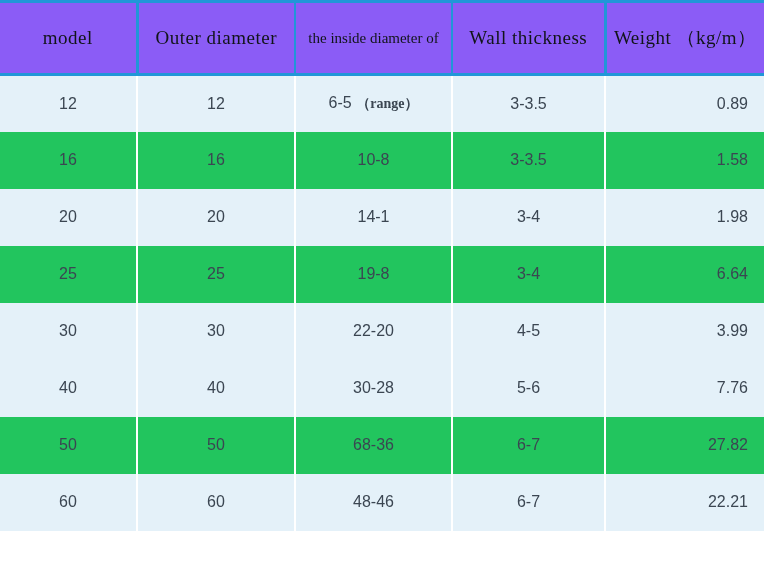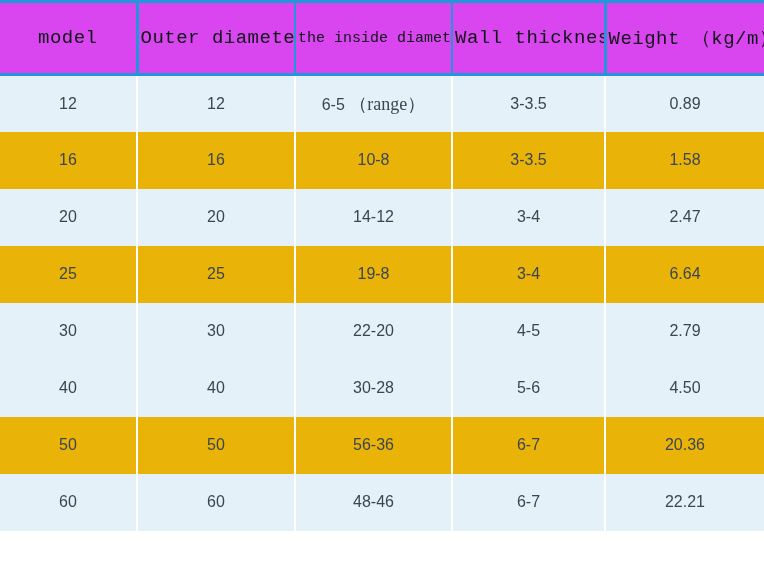--- a/index.html
+++ b/index.html
@@ -23,26 +23,26 @@
   
   col.c0 { width: 137px; }
   col.c1 { width: 158px; }
   col.c2 { width: 157px; }
   col.c3 { width: 153px; }
   col.c4 { width: 159px; }
 
   
   thead tr { height: 73px; }
   thead th {
-    background: #d946ef;
+    background: #8b5cf6;
     color: #111418;
     font-weight: normal;
     text-align: center;
     vertical-align: middle;
-    font-family: Liberation Mono, monospace;
+    font-family: Liberation Serif, serif;
     font-size: 19px;
     letter-spacing: 0.5px;
     border-top: 3px solid #2196d8;
     border-bottom: 3px solid #2196d8;
     border-left: 2px solid #2196d8;
     border-right: 2px solid #2196d8;
     padding: 0 2px;
     white-space: nowrap;
     overflow: hidden;
   }
@@ -67,28 +67,29 @@
     font-family: "Liberation Sans", sans-serif;
     font-size: 16px;
     color: #3b4652;
     border-left: 2px solid #ffffff;
     border-right: 2px solid #ffffff;
     padding: 0 16px;
     white-space: nowrap;
     overflow: hidden;
   }
   tbody td.edge-l { border-left: none; }
-  tbody td.edge-r { border-right: none; }
+  tbody td.edge-r { border-right: none; text-align: right; }
 
   tbody tr.tint td { background: #e4f1f9; }
-  tbody tr.plain td { background: #eab308; }
+  tbody tr.plain td { background: #22c55e; }
 
   .note {
     font-family: "Liberation Serif", "DejaVu Serif", serif;
-    font-size: 18px;
+    font-size: 14px;
+    font-weight: bold;
   }
 </style>
 </head>
 <body>
 
 <table id="spec-table">
   <colgroup>
     <col class="c0">
       <col class="c1">
       <col class="c2">
@@ -115,51 +116,51 @@
       <tr class="plain">
         <td class="edge-l">16</td>
         <td class="">16</td>
         <td class="">10-8</td>
         <td class="">3-3.5</td>
         <td class="edge-r">1.58</td>
       </tr>
       <tr class="tint">
         <td class="edge-l">20</td>
         <td class="">20</td>
-        <td class="">14-12</td>
+        <td class="">14-1</td>
         <td class="">3-4</td>
-        <td class="edge-r">2.47</td>
+        <td class="edge-r">1.98</td>
       </tr>
       <tr class="plain">
         <td class="edge-l">25</td>
         <td class="">25</td>
         <td class="">19-8</td>
         <td class="">3-4</td>
         <td class="edge-r">6.64</td>
       </tr>
       <tr class="tint">
         <td class="edge-l">30</td>
         <td class="">30</td>
         <td class="">22-20</td>
         <td class="">4-5</td>
-        <td class="edge-r">2.79</td>
+        <td class="edge-r">3.99</td>
       </tr>
       <tr class="tint">
         <td class="edge-l">40</td>
         <td class="">40</td>
         <td class="">30-28</td>
         <td class="">5-6</td>
-        <td class="edge-r">4.50</td>
+        <td class="edge-r">7.76</td>
       </tr>
       <tr class="plain">
         <td class="edge-l">50</td>
         <td class="">50</td>
-        <td class="">56-36</td>
+        <td class="">68-36</td>
         <td class="">6-7</td>
-        <td class="edge-r">20.36</td>
+        <td class="edge-r">27.82</td>
       </tr>
       <tr class="tint">
         <td class="edge-l">60</td>
         <td class="">60</td>
         <td class="">48-46</td>
         <td class="">6-7</td>
         <td class="edge-r">22.21</td>
       </tr>
     </tbody>
 </table>

